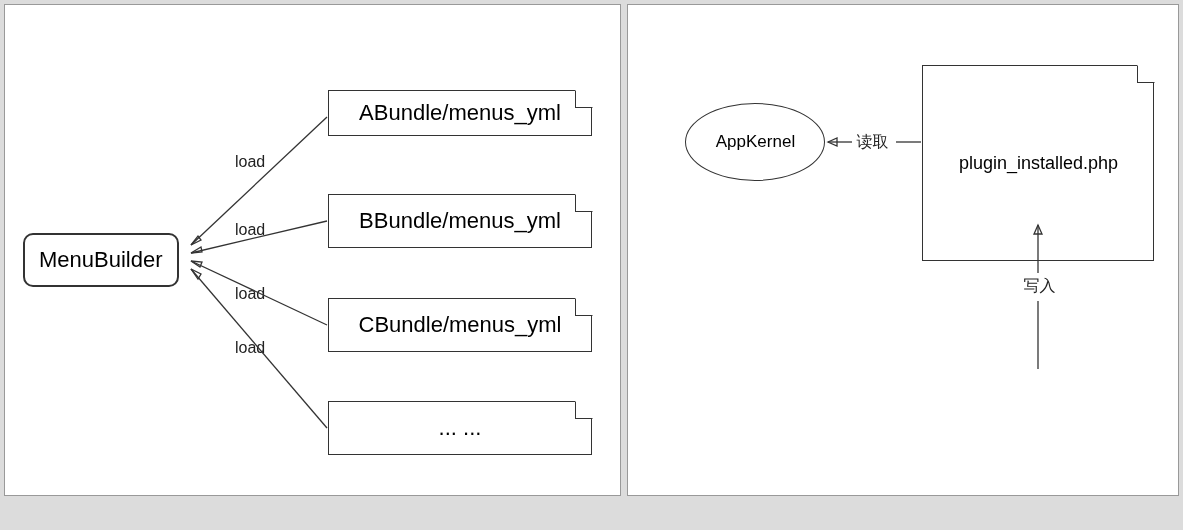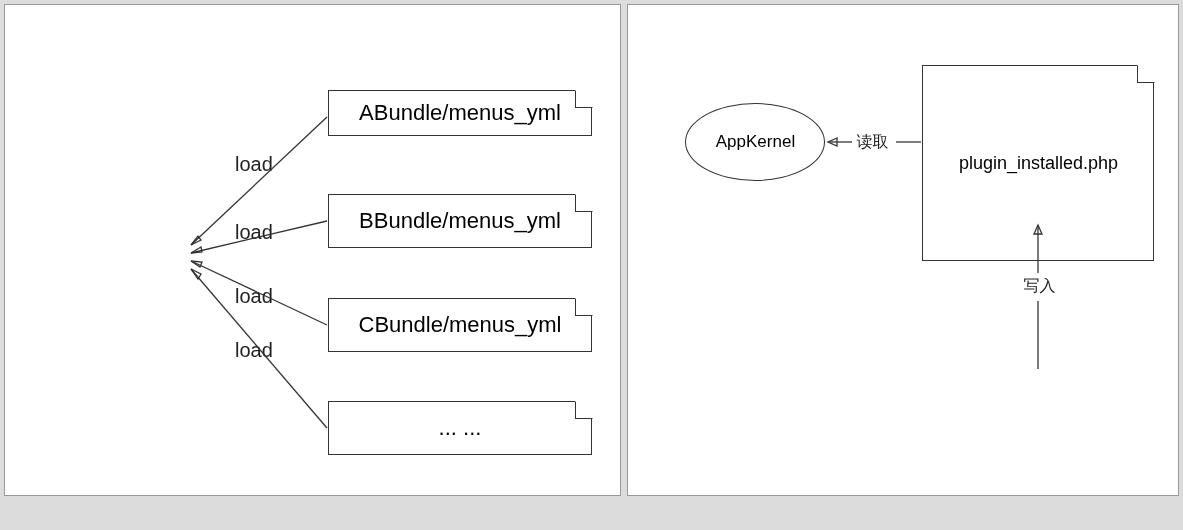--- a/index.html
+++ b/index.html
@@ -74,21 +74,21 @@
       background: #fff;
       display: flex;
       align-items: center;
       justify-content: center;
       font-size: 17px;
     }
 
     
     .edge-label {
       position: absolute;
-      font-size: 20px;
+      font-size: 16px;
       color: #222;
     }
     .edge-label.sm { font-size: 16px; font-family: Liberation Mono, monospace; }
 
     
     svg.overlay {
       position: absolute;
       top: 0;
       left: 0;
       pointer-events: none;
@@ -103,20 +103,21 @@
       stroke: #333;
     }
   </style>
 </head>
 <body>
 
 <div class="container">
 
   <div class="panel panel-left">
 
+    <div class="rounded-box" style="left:18px; top:228px;">MenuBuilder</div>
 
     <div class="file-box" style="left:323px; top:85px; width:264px; height:46px;">
       <span>ABundle/menus_yml</span>
       <span class="fold"></span>
     </div>
     <div class="file-box" style="left:323px; top:189px; width:264px; height:54px;">
       <span>BBundle/menus_yml</span>
       <span class="fold"></span>
     </div>
     <div class="file-box" style="left:323px; top:293px; width:264px; height:54px;">

